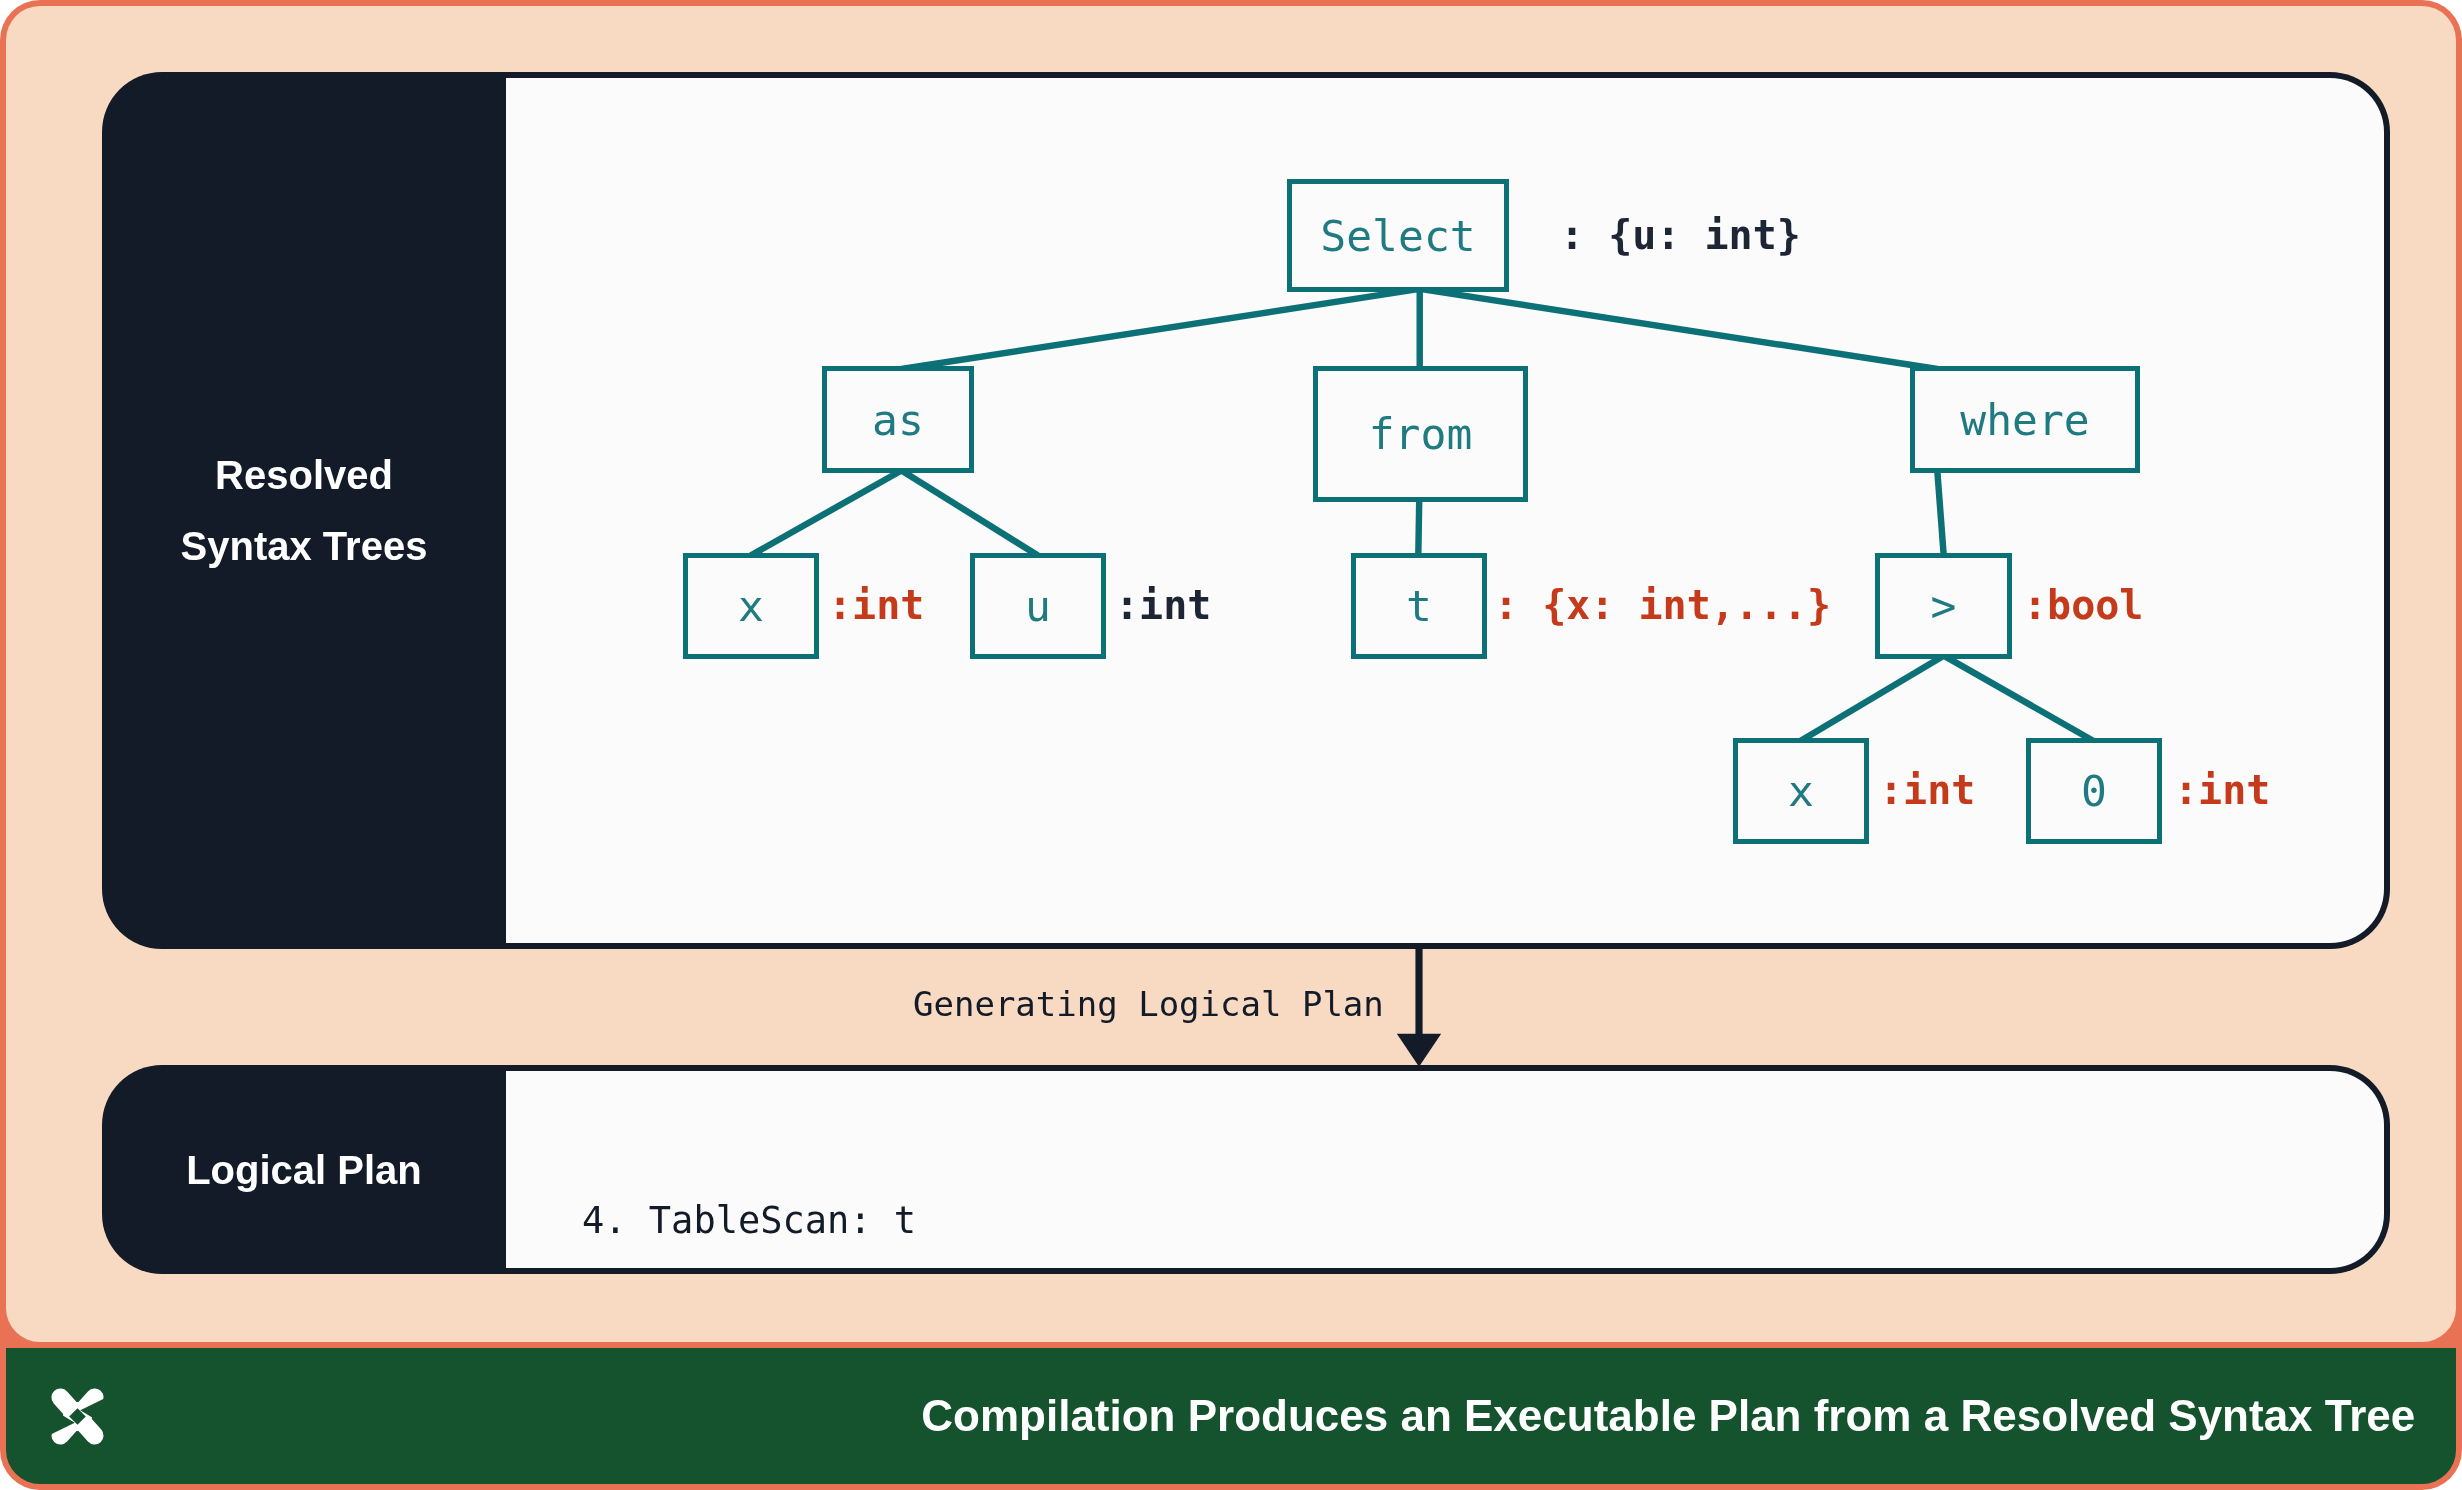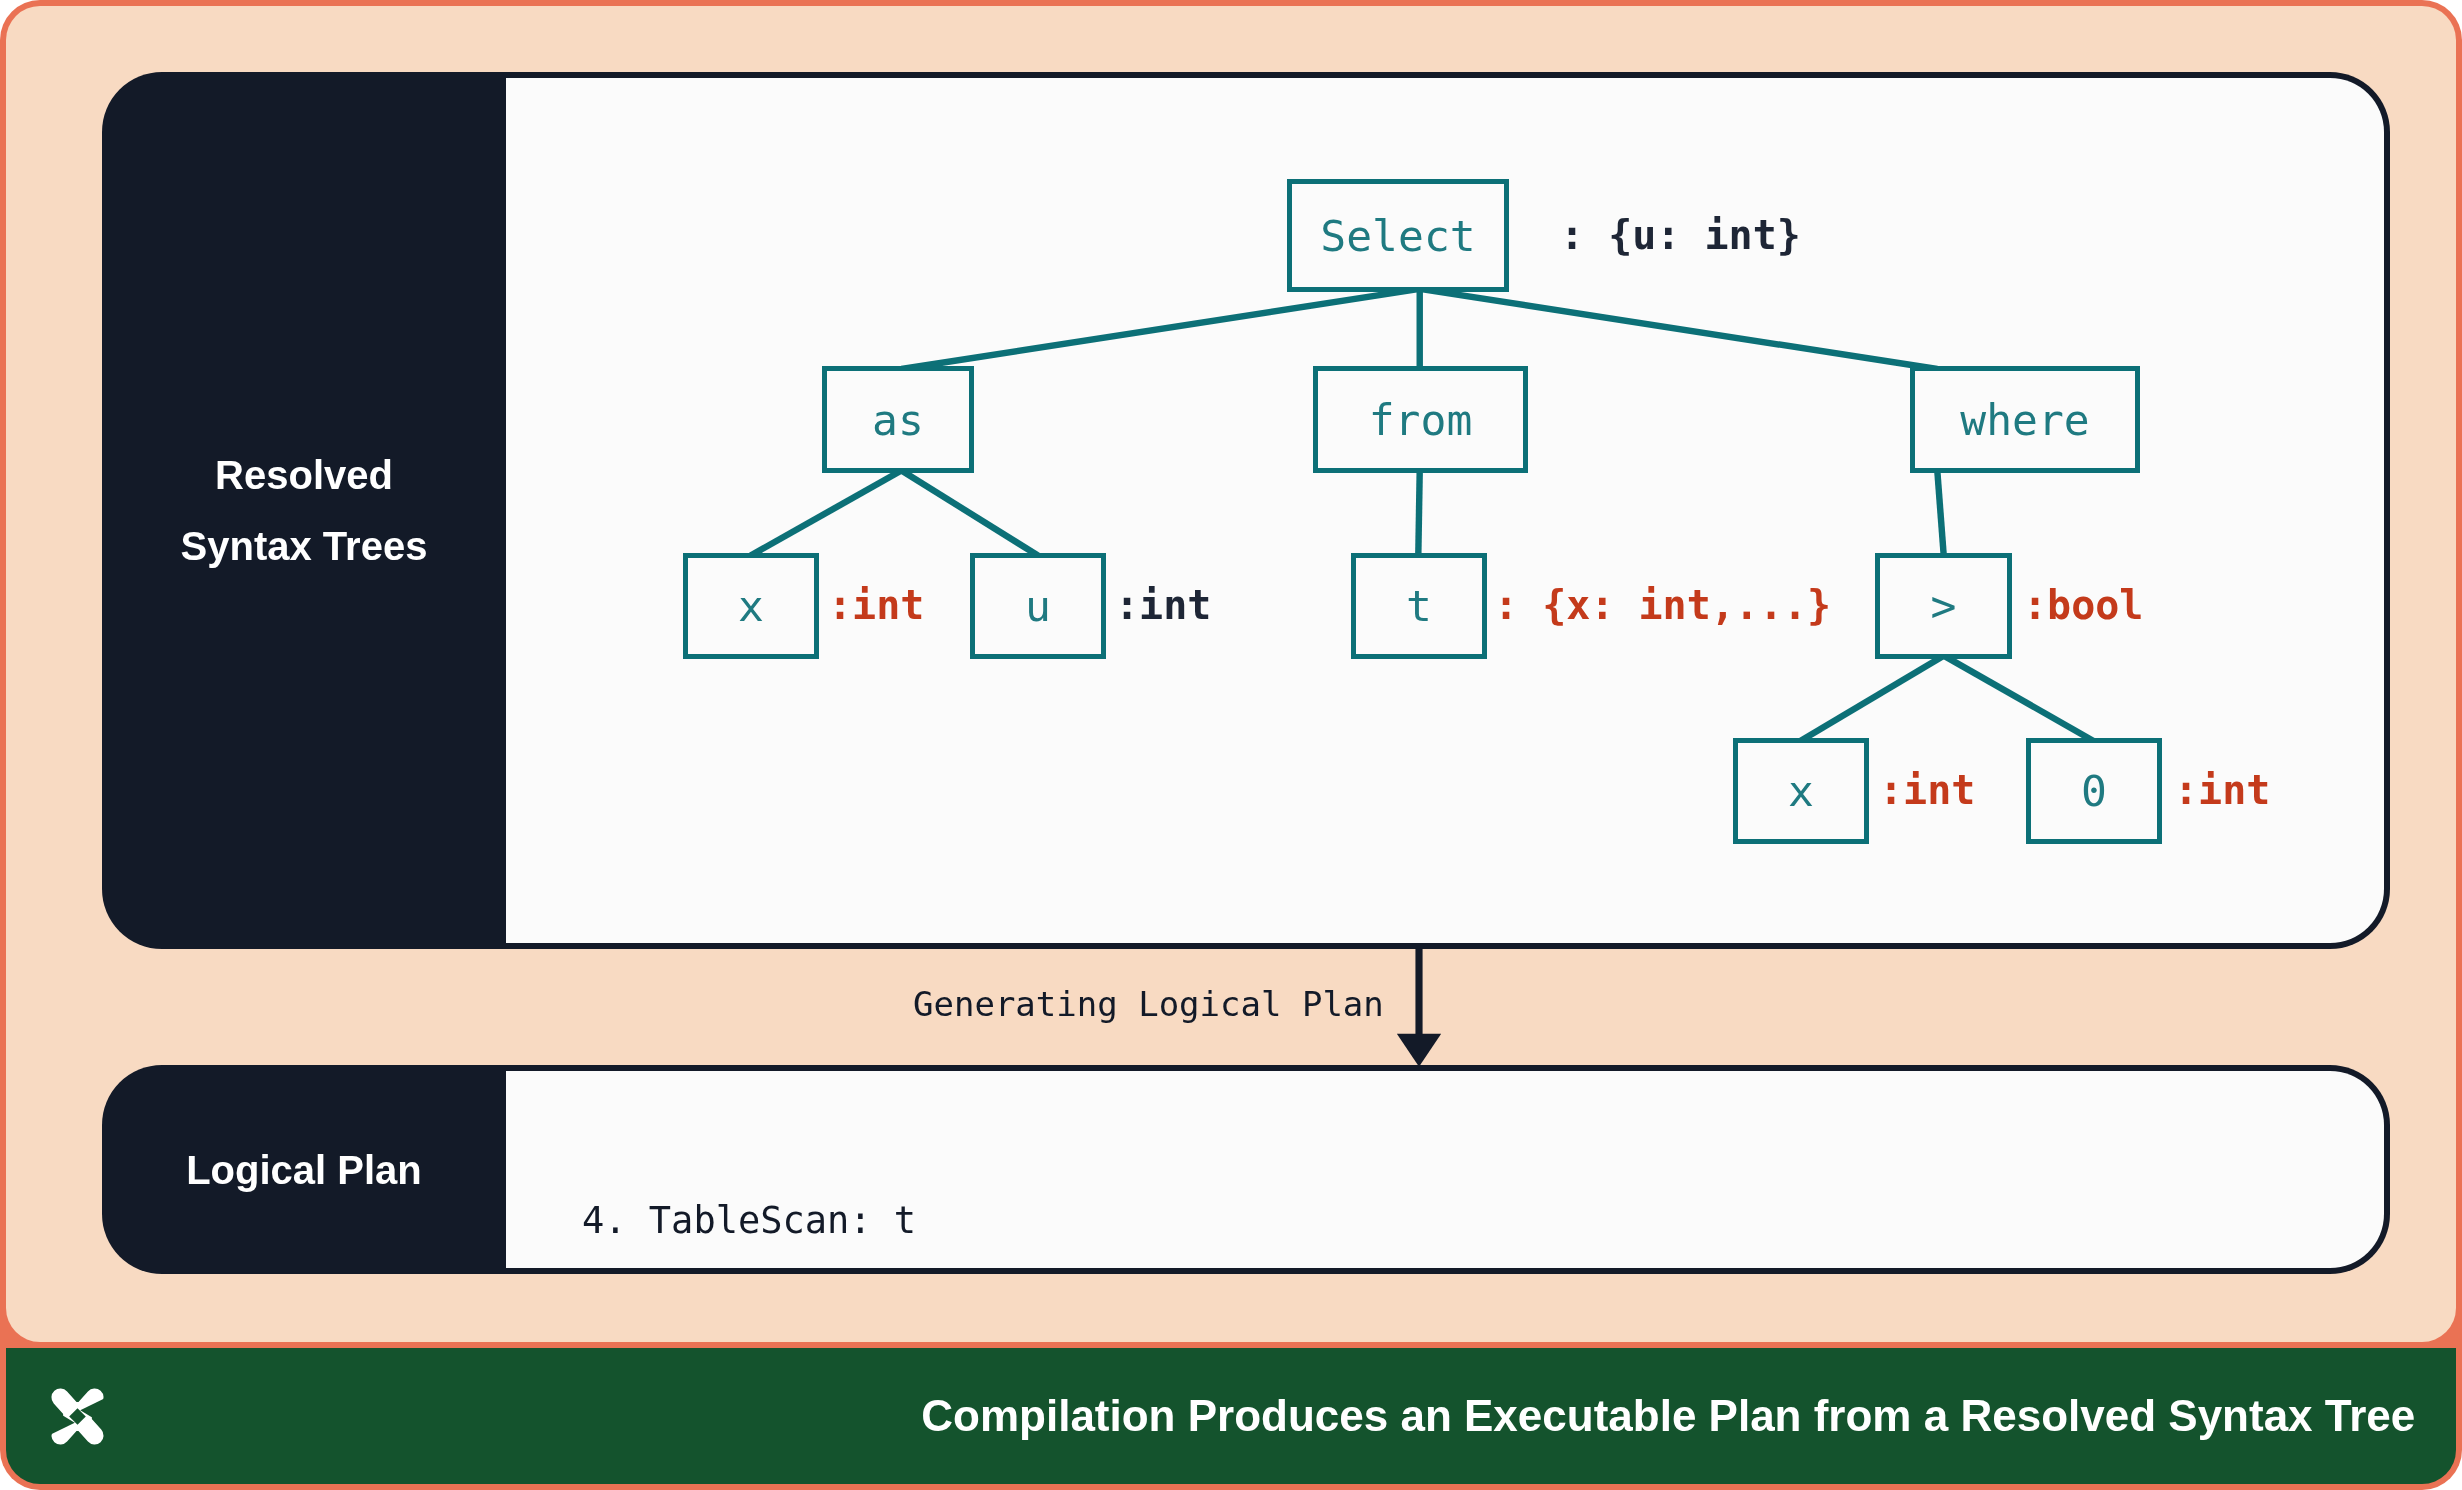--- a/index.html
+++ b/index.html
@@ -105,21 +105,21 @@
   </svg>
 
   <div class="node" style="left:1287px;top:179px;width:222px;height:113px;">
     <span>Select</span>
   </div>
   <div class="ann ann-dark" style="left:1560px;top:211px;">: {u: int}</div>
 
   <div class="node" style="left:822px;top:366px;width:152px;height:107px;">
     <span>as</span>
   </div>
-  <div class="node" style="left:1313px;top:366px;width:215px;height:107px;">
+  <div class="node" style="left:1313px;top:366px;width:215px;height:136px;">
     <span>from</span>
   </div>
   <div class="node" style="left:1910px;top:366px;width:230px;height:107px;">
     <span>where</span>
   </div>
 
   <div class="node" style="left:683px;top:553px;width:136px;height:106px;">
     <span>x</span>
   </div>
   <div class="ann ann-red" style="left:828px;top:581px;">:int</div>

